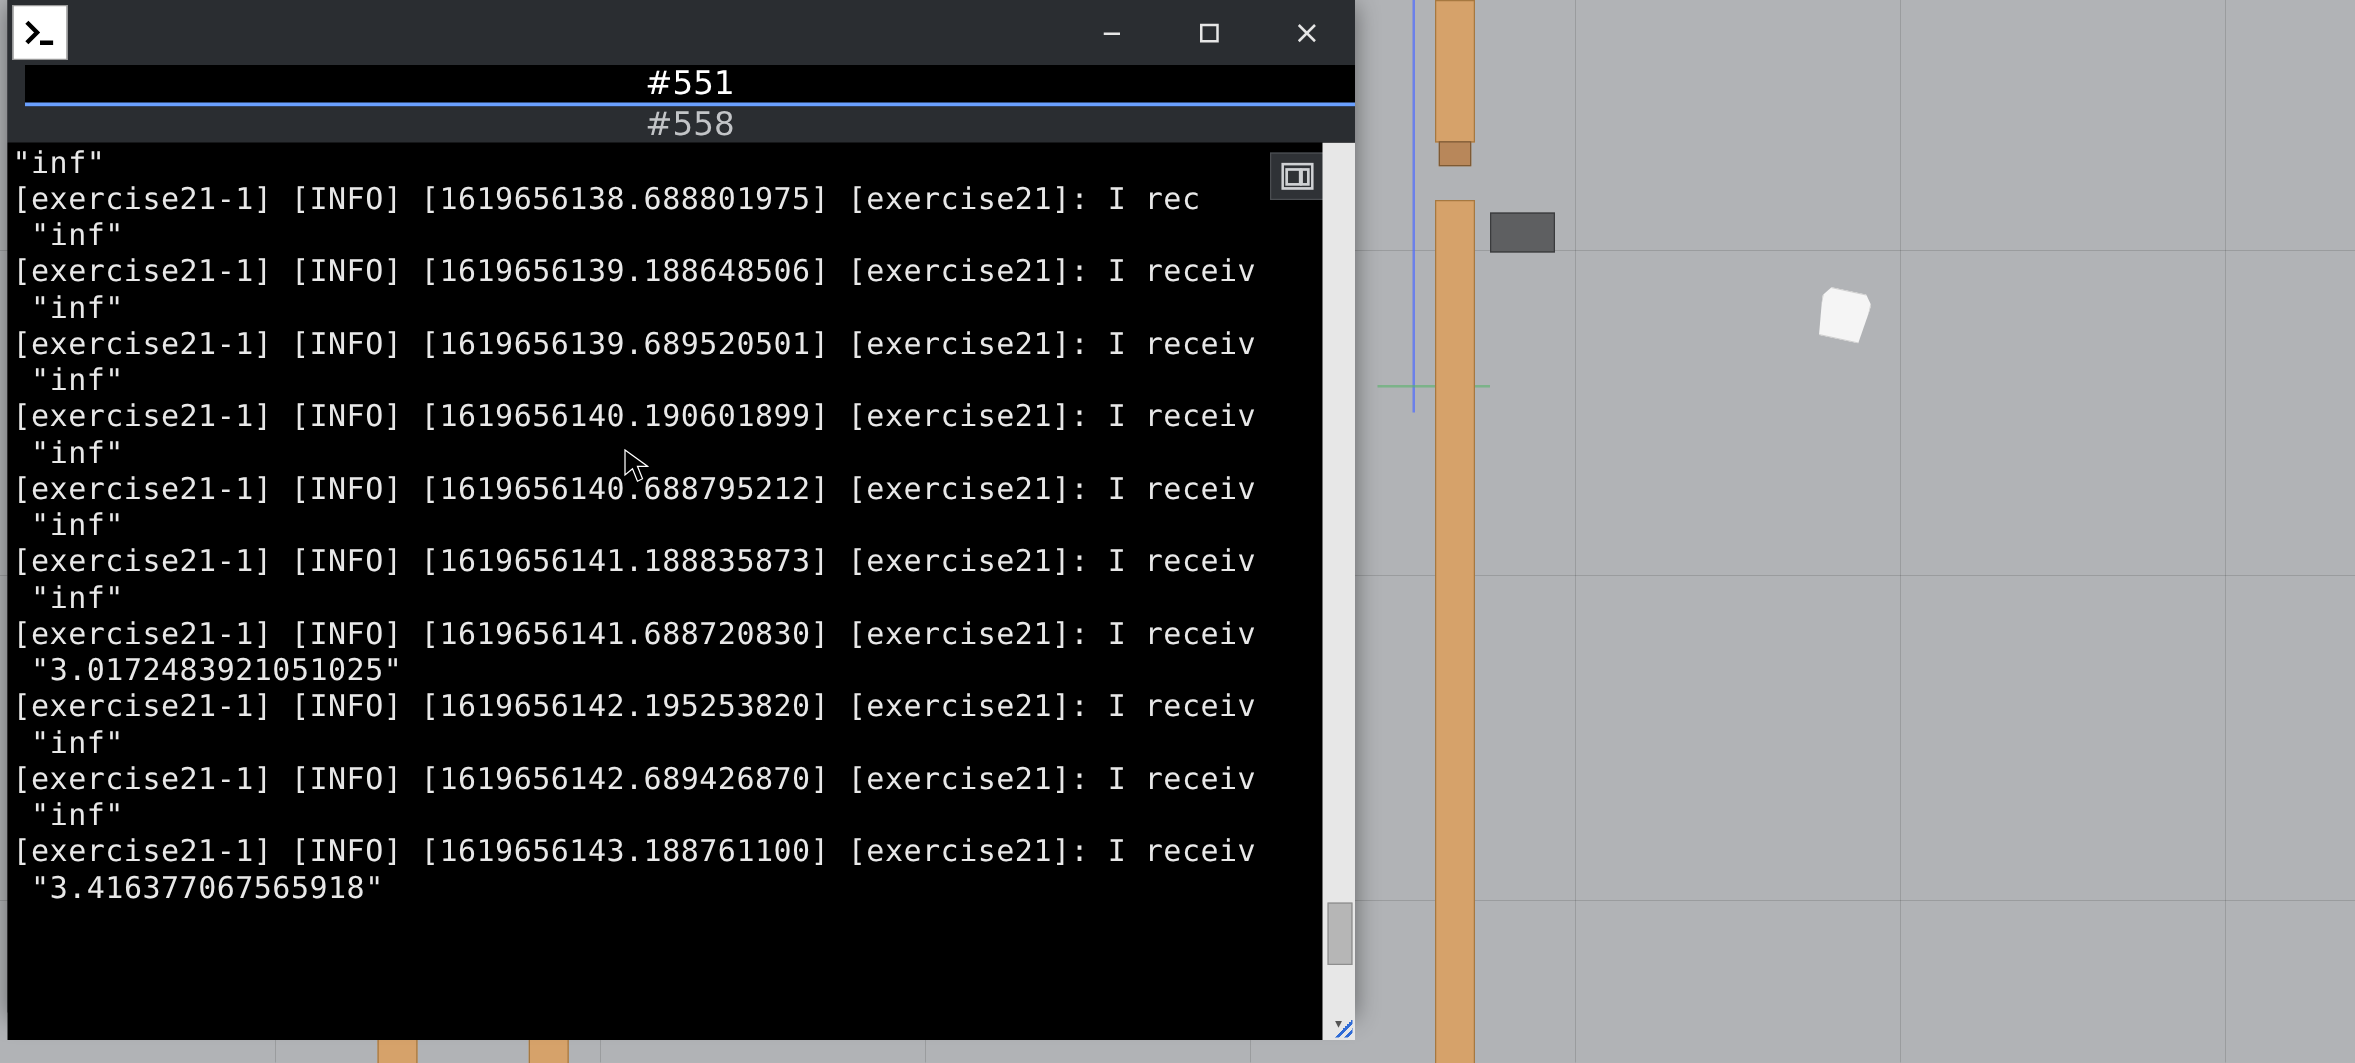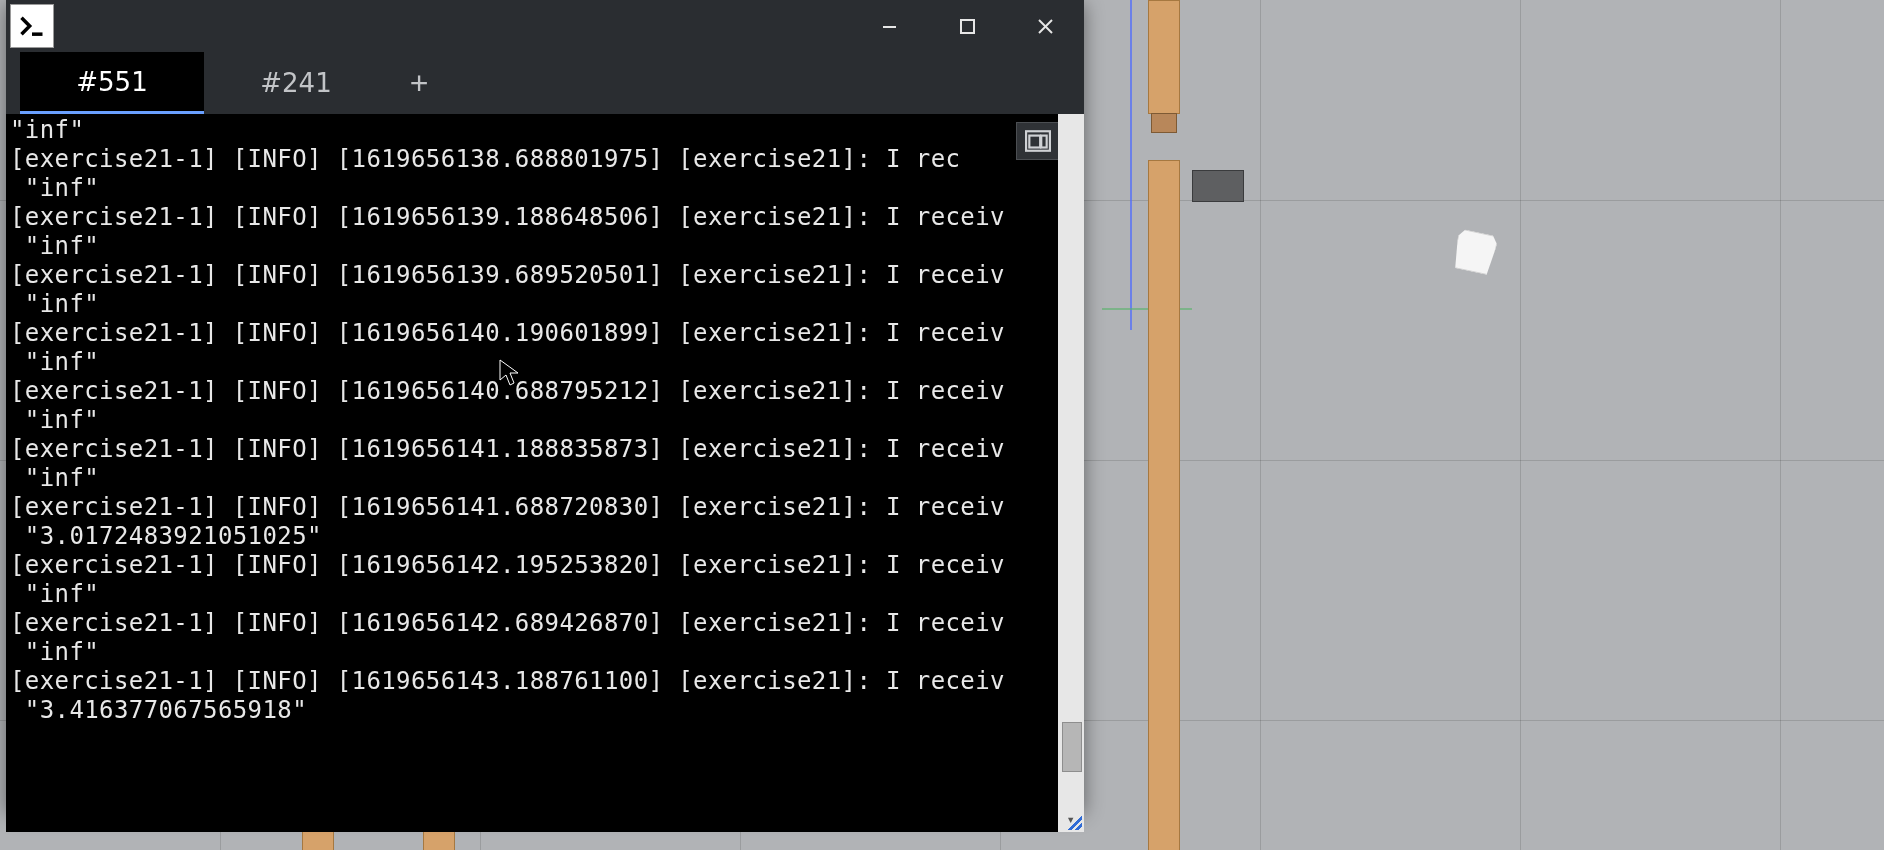--- a/index.html
+++ b/index.html
@@ -89,20 +89,21 @@
     display:flex;align-items:center;justify-content:center;
     color:#e6e6e6; cursor:pointer;
   }
   .win-btn svg { width:17px; height:17px; stroke:#e6e6e6; stroke-width:2; fill:none; }
 
   .tab-bar {
     height: 62px;
     display:flex; align-items:stretch;
     background:#2a2d31;
     padding-left: 14px;
+    flex-direction: column;
   }
   .tab {
     min-width: 128px;
     padding: 0 28px;
     display:flex;align-items:center;justify-content:center;
     color:#c2c4c7; font-size:26px; font-family:"Segoe UI","DejaVu Sans",sans-serif;
     cursor:pointer;
   }
   .tab.active {
     background:#000; color:#fff;
@@ -206,21 +207,21 @@
           <line x1="15" y1="2" x2="2" y2="15"></line>
         </svg>
     </div>
   </div>
 
   <div class="tab-bar">
     <div class="tab active">
       <span>#551</span>
     </div>
     <div class="tab">
-      <span>#241</span>
+      <span>#558</span>
     </div>
     <div class="new-tab">
       <span>+</span>
     </div>
   </div>
 
   <div class="term-body" id="term-body"><span class="line">"inf"</span><span class="line">[exercise21-1] [INFO] [1619656138.688801975] [exercise21]: I rec</span><span class="line"> "inf"</span><span class="line">[exercise21-1] [INFO] [1619656139.188648506] [exercise21]: I receiv</span><span class="line"> "inf"</span><span class="line">[exercise21-1] [INFO] [1619656139.689520501] [exercise21]: I receiv</span><span class="line"> "inf"</span><span class="line">[exercise21-1] [INFO] [1619656140.190601899] [exercise21]: I receiv</span><span class="line"> "inf"</span><span class="line">[exercise21-1] [INFO] [1619656140.688795212] [exercise21]: I receiv</span><span class="line"> "inf"</span><span class="line">[exercise21-1] [INFO] [1619656141.188835873] [exercise21]: I receiv</span><span class="line"> "inf"</span><span class="line">[exercise21-1] [INFO] [1619656141.688720830] [exercise21]: I receiv</span><span class="line"> "3.0172483921051025"</span><span class="line">[exercise21-1] [INFO] [1619656142.195253820] [exercise21]: I receiv</span><span class="line"> "inf"</span><span class="line">[exercise21-1] [INFO] [1619656142.689426870] [exercise21]: I receiv</span><span class="line"> "inf"</span><span class="line">[exercise21-1] [INFO] [1619656143.188761100] [exercise21]: I receiv</span><span class="line"> "3.416377067565918"</span>
     
     <div class="pane-toggle">
       <svg viewBox="0 0 24 20" width="26" height="22">

